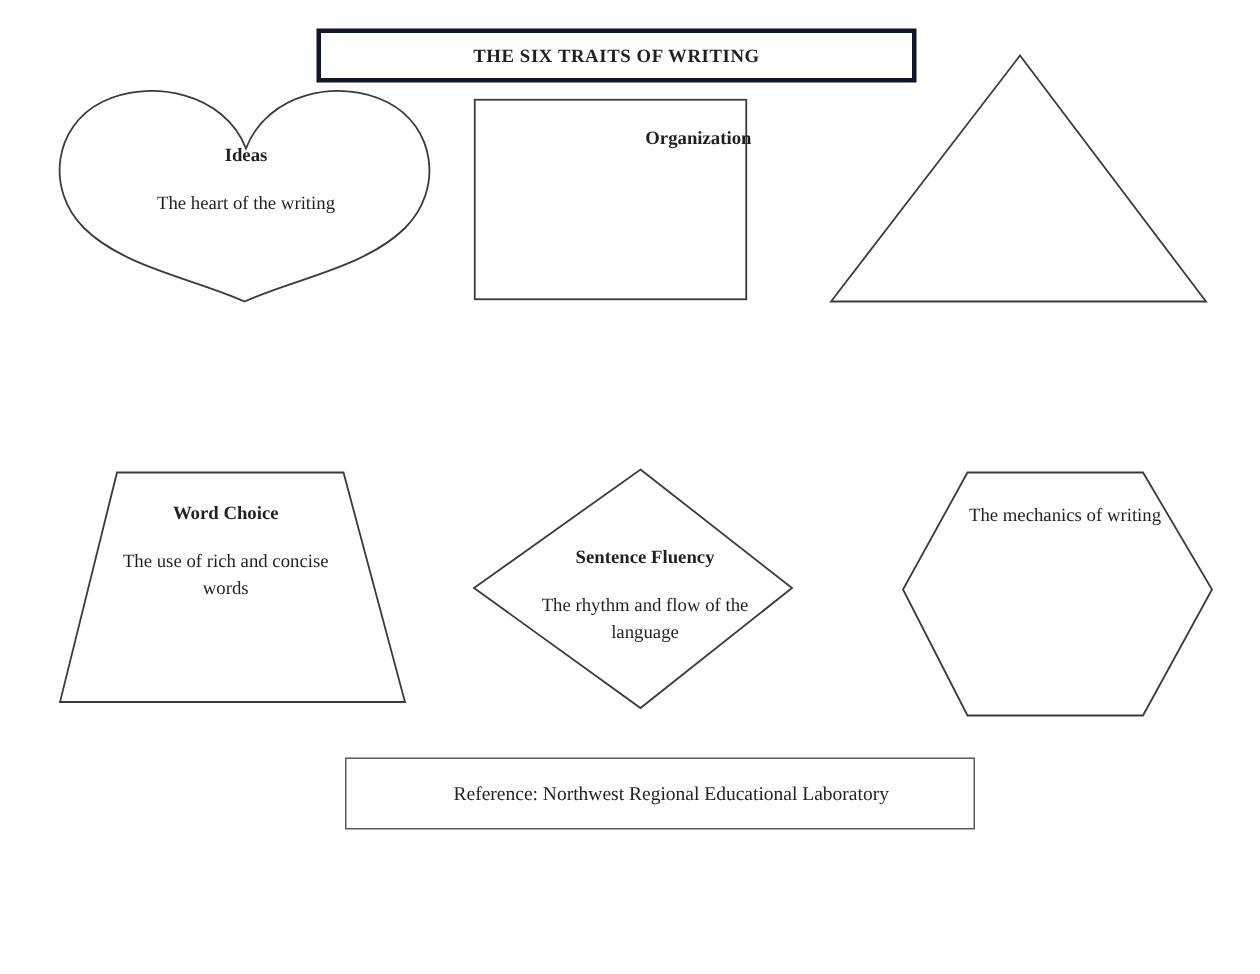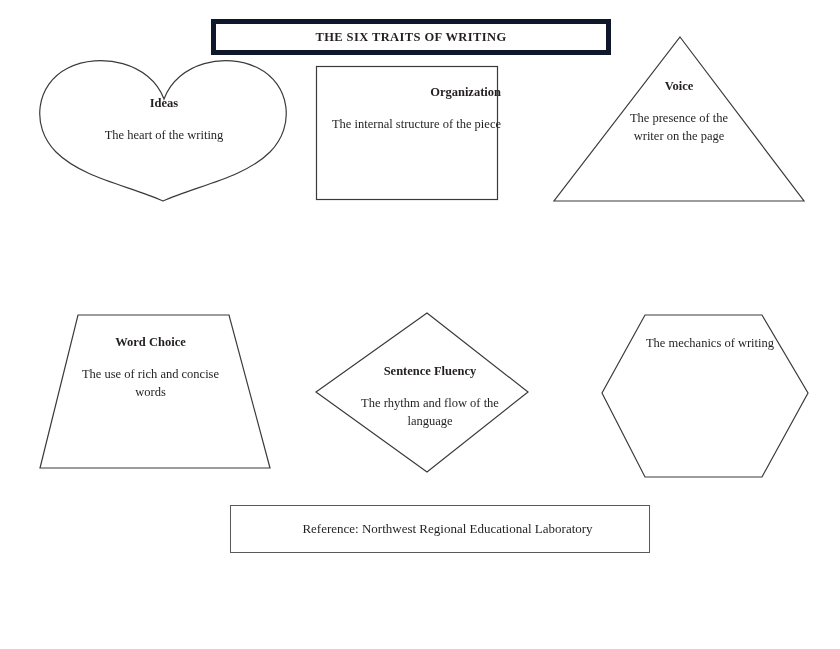--- a/index.html
+++ b/index.html
@@ -30,21 +30,21 @@
     display: block;
   }
 
   
   .title-box {
     position: absolute;
     left: 211px;
     top: 19px;
     width: 400px;
     height: 36px;
-    border: 5px solid #0f172a;
+    border: 3px solid #0f172a;
     background: #ffffff;
     box-sizing: border-box;
     display: flex;
     align-items: center;
     justify-content: center;
   }
   .title-text {
     font-weight: bold;
     font-size: 12.5px;
     letter-spacing: 0.4px;
@@ -130,27 +130,22 @@
     <div class="title-text">THE SIX TRAITS OF WRITING</div>
   </div>
 
   <div class="label-block tb-ideas">
     <div class="shape-title">Ideas</div>
     <div class="shape-desc">The heart of the writing</div>
   </div>
 
   <div class="label-block tb-org">
     <div class="shape-title">Organization</div>
-    <div class="shape-desc">The internal structure of the piece</div>
   </div>
 
-  <div class="label-block tb-voice">
-    <div class="shape-title">Voice</div>
-    <div class="shape-desc">The presence of the writer on the page</div>
-  </div>
 
   <div class="label-block tb-wordchoice">
     <div class="shape-title">Word Choice</div>
     <div class="shape-desc">The use of rich and concise words</div>
   </div>
 
   <div class="label-block tb-fluency">
     <div class="shape-title">Sentence Fluency</div>
     <div class="shape-desc">The rhythm and flow of the language</div>
   </div>

